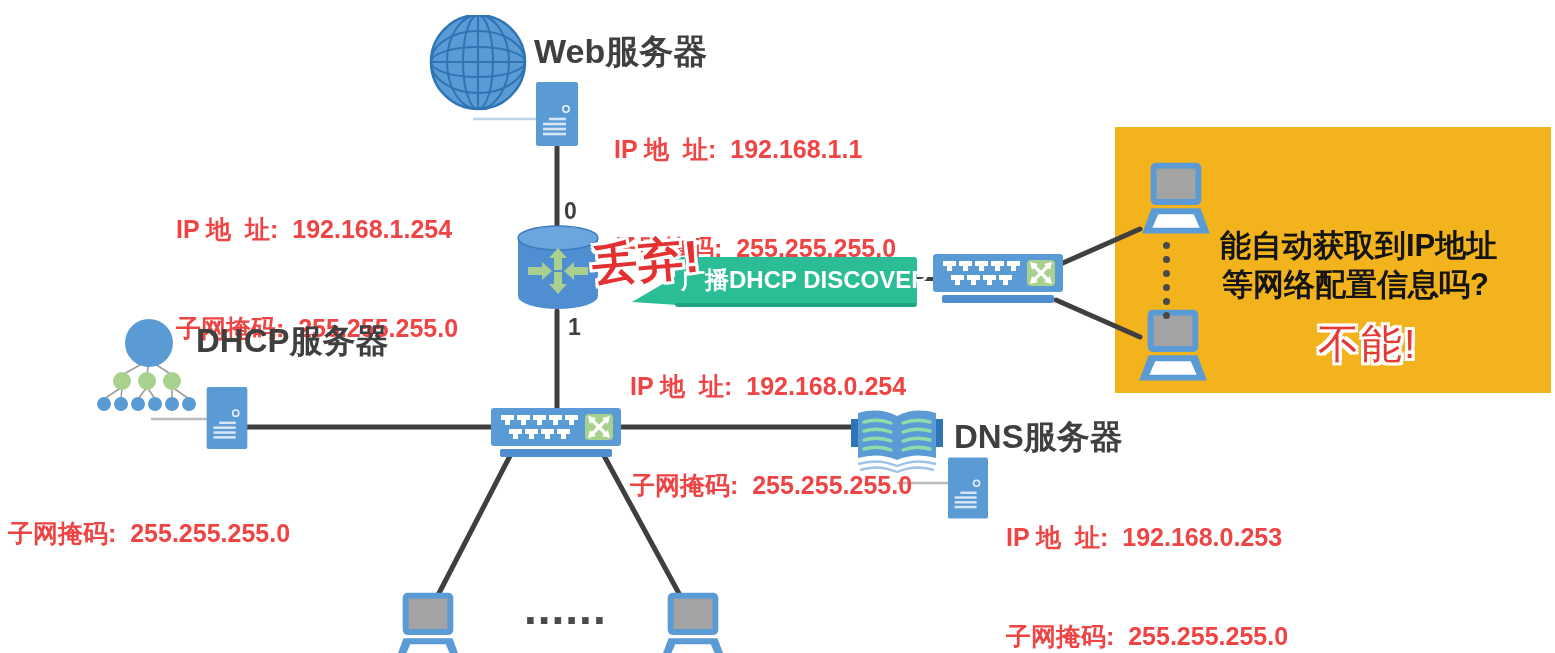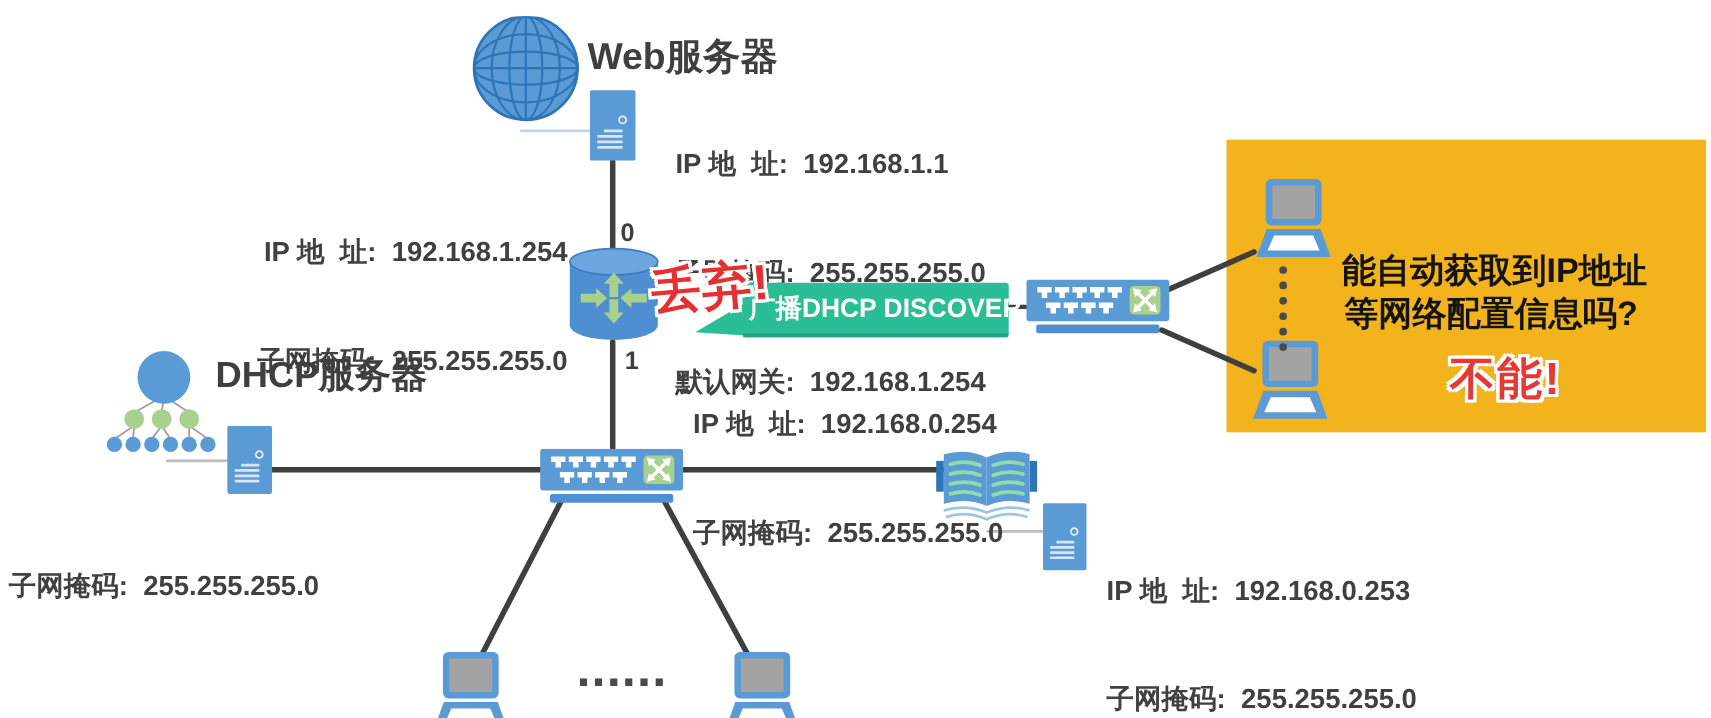--- a/index.html
+++ b/index.html
@@ -1,32 +1,32 @@
 <!DOCTYPE html>
 <html><head>
 <meta charset="utf-8">
 <style>
   html,body{margin:0;padding:0;background:#fff;}
   #canvas{position:relative;width:1555px;height:653px;background:#fff;overflow:hidden;
           font-family:"Liberation Sans","DejaVu Sans",sans-serif;margin-top:15px;}
   .abs{position:absolute;}
   .title{font-weight:bold;font-size:34px;color:#3f3f3f;white-space:pre;z-index:4;}
-  .info{font-weight:bold;font-size:25px;color:#404040;white-space:pre;z-index:4;}
+  .info{font-weight:bold;font-size:25px;color:#ef4444;white-space:pre;z-index:4;}
   .info div{line-height:41px;}
-  .rightalign{text-align:right;}
+  .rightalign{}
   .portlabel{font-weight:bold;font-size:23px;color:#3f3f3f;z-index:4;}
   .halo{text-shadow:-3px -3px 0 #fff,3px -3px 0 #fff,-3px 3px 0 #fff,3px 3px 0 #fff,
         0 -3px 0 #fff,0 3px 0 #fff,-3px 0 0 #fff,3px 0 0 #fff;}
   #discard{font-weight:bold;font-size:45px;color:#e33030;transform:rotate(-5deg);z-index:6;letter-spacing:1px;}
   #banner{left:675px;top:242px;width:242px;height:46px;background:#2bbe96;border-bottom:4px solid #1fa583;
           border-radius:3px;z-index:5;display:flex;align-items:center;}
   #banner span{color:#fff;font-weight:bold;font-size:24px;white-space:pre;padding-left:6px;}
   #orange-panel{left:1115px;top:112px;width:436px;height:266px;background:#f2b31c;z-index:1;}
   .qtext{font-weight:bold;font-size:31px;color:#141414;white-space:pre;z-index:4;}
-  #answer{font-weight:bold;font-size:41px;color:#e53935;z-index:4;letter-spacing:2px;}
+  #answer{font-weight:normal;font-size:41px;color:#e53935;z-index:4;letter-spacing:2px;}
   #ellipsis{font-weight:bold;font-size:46px;color:#4a4a4a;letter-spacing:1px;z-index:4;}
   .dotcol{display:flex;flex-direction:column;gap:7px;z-index:4;}
   .dotcol i{width:7px;height:7px;border-radius:50%;background:#4a4a4a;}
   svg.layer{position:absolute;left:0;top:0;z-index:2;}
   svg.icon{position:absolute;z-index:3;}
 </style>
 </head>
 <body>
 
 <div id="canvas">
@@ -134,21 +134,20 @@
   <svg class="icon" style="left:428px;top:-3px" width="100" height="100">
       <use href="#sym-globe"></use>
     </svg>
   <svg class="icon" style="left:536px;top:66px" width="42" height="66">
       <use href="#sym-tower"></use>
     </svg>
   <div class="abs title" style="left:534px;top:14px">Web服务器</div>
   <div class="abs info" style="left:614px;top:56px">
     <div>IP 地  址:  192.168.1.1</div>
     <div>子网掩码:  255.255.255.0</div>
-    <div>默认网关:  192.168.1.254</div>
   </div>
 
   <div class="abs info rightalign" style="left:176px;top:136px;width:340px">
     <div>IP 地  址:  192.168.1.254</div>
     <div>子网掩码:  255.255.255.0</div>
   </div>
 
   <svg class="icon" style="left:512px;top:209px" width="92" height="92">
     <path d="M6,14 L6,72 A40,13 0 0 0 86,72 L86,14 Z" fill="#4E8ED1"></path>
     <ellipse cx="46" cy="14" rx="40" ry="12" fill="#6BA7DE" stroke="#3E7CC0" stroke-width="1.5"></ellipse>
@@ -238,20 +237,21 @@
       <use href="#sym-laptop"></use>
     </svg>
   <svg class="icon" style="left:650px;top:576px" width="86" height="76">
       <use href="#sym-laptop"></use>
     </svg>
   <div class="abs" id="ellipsis" style="left:524px;top:566px">......</div>
 
   <svg class="icon" style="left:851px;top:391px" width="92" height="72">
       <use href="#sym-book"></use>
     </svg>
+  <div class="abs title" style="left:954px;top:400px;font-size:33px">DNS服务器</div>
   <svg class="icon" style="left:948px;top:442px" width="40" height="62">
       <use href="#sym-tower"></use>
     </svg>
   <div class="abs info" style="left:1006px;top:444px">
     <div>IP 地  址:  192.168.0.253</div>
     <div>子网掩码:  255.255.255.0</div>
     
     
   </div>
 

